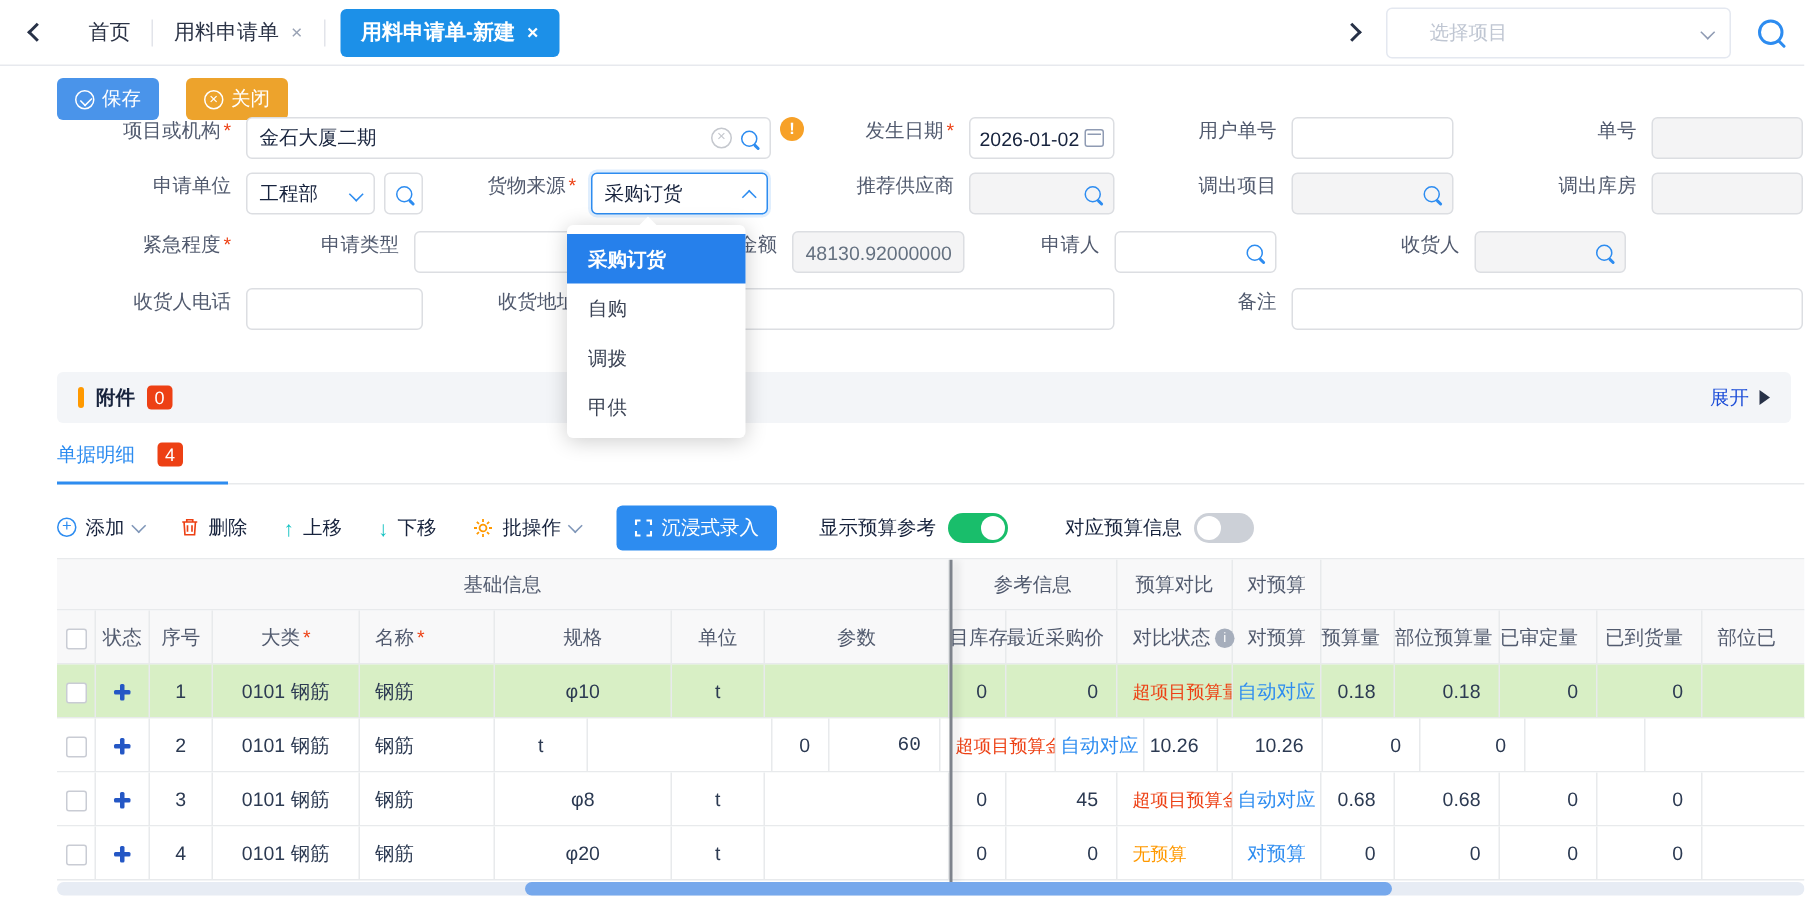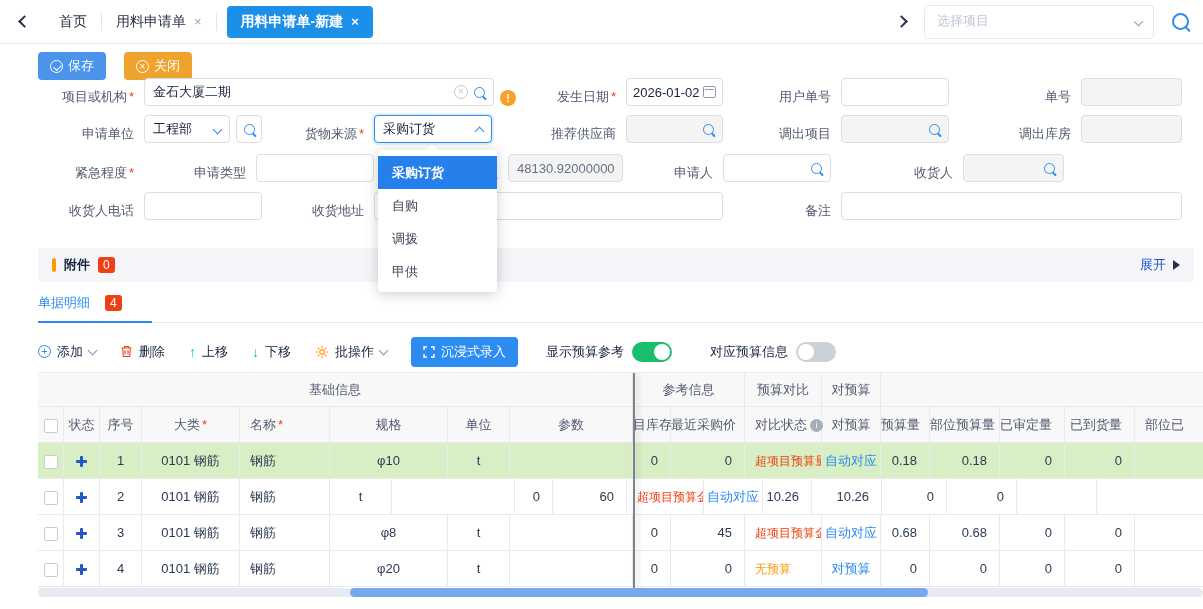--- a/index.html
+++ b/index.html
@@ -9,21 +9,21 @@
   
   #tabbar{height:44px;display:flex;align-items:center;padding:0 10px 0 20px;border-bottom:1px solid #e7e9ee;box-sizing:border-box;}
   .tab{font-size:14px;color:#2b3346;padding:0 14px;display:flex;gap:8px;align-items:center;height:32px;cursor:pointer;white-space:nowrap;}
   .tab.active{background:#1c90e8;color:#fff;border-radius:4px;font-weight:bold;margin-left:10px;justify-content:flex-end;}
   .tdiv{width:1px;height:18px;background:#e2e4ea;}
   .tclose{font-size:13px;color:#9aa3b5;line-height:1;}
   .tclose::before{content:"×";}
   .tab.active .tclose{color:#fff;}
   .tb-right{margin-left:auto;display:flex;align-items:center;gap:18px;padding-right:4px;}
   .proj-wrap{position:relative;}
-  .proj-wrap input{width:230px;height:34px;border:1px solid #e4e8f0;border-radius:4px;padding:0 30px 0 12px;font-size:13px;color:#333;outline:none;box-sizing:border-box;font-family:Liberation Mono, monospace;}
+  .proj-wrap input{width:230px;height:34px;border:1px solid #e4e8f0;border-radius:4px;padding:0 30px 0 28px;font-size:13px;color:#333;outline:none;box-sizing:border-box;font-family:Liberation Serif, serif;}
   .proj-wrap input::placeholder{color:#bfc6d2;}
   .proj-wrap .chev{position:absolute;right:12px;top:13px;}
   
   .chev{display:inline-block;width:7px;height:7px;border-right:1.8px solid #2d8cf0;border-bottom:1.8px solid #2d8cf0;box-sizing:border-box;}
   .chev.down{transform:rotate(45deg);}
   .chev.up{transform:rotate(-135deg);margin-top:4px;}
   .chev.left{transform:rotate(135deg);}
   .chev.right{transform:rotate(-45deg);}
   .chev.dark{border-color:#273147;border-width:2.2px;width:9px;height:9px;}
   .chev.lite{border-color:#8f9bb3;width:7px;height:7px;}
@@ -35,21 +35,21 @@
   
   #actionbar{position:absolute;top:52px;left:38px;display:flex;gap:18px;}
   .abtn{height:28px;border-radius:4px;color:#fff;display:flex;align-items:center;gap:5px;padding:0 12px;font-size:13px;cursor:pointer;}
   .abtn.save{background:#4a94ea;}
   .abtn.closeb{background:#eda32c;}
   .ic-ok{width:13px;height:13px;border:1px solid #fff;border-radius:50%;position:relative;display:inline-block;box-sizing:border-box;}
   .ic-ok::before{content:"";position:absolute;left:3.5px;top:2px;width:3.5px;height:6px;border-right:1.4px solid #fff;border-bottom:1.4px solid #fff;transform:rotate(45deg);}
   .ic-x{width:13px;height:13px;border:1px solid #fff;border-radius:50%;position:relative;display:inline-block;box-sizing:border-box;text-align:center;}
   .ic-x::before{content:"×";position:absolute;left:0;right:0;top:0;font-size:10px;line-height:11px;}
   
-  .fr{position:absolute;left:34px;width:1148px;height:28px;display:flex;align-items:flex-end;}
+  .fr{position:absolute;left:54px;width:1148px;height:28px;display:flex;align-items:flex-start;}
   .fl{font-size:13px;color:#515a6e;text-align:right;padding-right:10px;box-sizing:border-box;flex:none;white-space:nowrap;overflow:hidden;}
   .star::before{content:"*";color:#ed4014;margin-left:2px;}
   .ip{height:28px;box-sizing:border-box;border:1px solid #dcdee2;border-radius:4px;background:#fff;display:flex;align-items:center;padding:0 8px;flex:none;overflow:hidden;}
   .ip .val{flex:1;font-size:13px;color:#17233d;white-space:nowrap;overflow:hidden;}
   .ip.dis{background:#f4f4f5;}
   .ip.dis .val{color:#657180;}
   .ip.focus{border-color:#2d8cf0;box-shadow:0 0 0 2px rgba(45,140,240,.15);}
   .lensbox{width:26px;height:28px;border:1px solid #dcdee2;border-radius:4px;display:flex;align-items:center;justify-content:center;box-sizing:border-box;flex:none;cursor:pointer;}
   .clr{display:inline-block;width:14px;height:14px;line-height:12px;border:1px solid #c5c8ce;border-radius:50%;color:#c5c8ce;font-size:10px;text-align:center;box-sizing:border-box;flex:none;margin-right:6px;}
   .clr::before{content:"×";}
@@ -359,21 +359,21 @@
     </div>
     <div class="trow">
       <div class="tc" style="width: 26px;"><span class="cbx"></span></div>
       <div class="tc" style="width: 36px;"><span class="plus"></span></div>
       <div class="tc" style="width: 42px;">2</div>
       <div class="tc" style="width: 98px;">0101 钢筋</div>
       <div class="tc al-l" style="width: 90px;">钢筋</div>
       <div class="tc" style="width: 62px;">t</div>
       <div class="tc" style="width: 123px;"></div>
       <div class="tc al-r" style="width: 38px;">0</div>
-      <div class="tc al-r" style="width: 74px;">60</div>
+      <div class="tc al-r" style="width: 74px; font-family: Liberation Mono, monospace;">60</div>
       <div class="tc al-l" style="width: 77px;"><span style="color: rgb(237, 64, 20); font-size: 12px;">超项目预算金额</span></div>
       <div class="tc" style="width: 59px;"><span class="lnk">自动对应</span></div>
       <div class="tc al-r" style="width: 49px;">10.26</div>
       <div class="tc al-r" style="width: 70px;">10.26</div>
       <div class="tc al-r" style="width: 65px;">0</div>
       <div class="tc al-r" style="width: 70px;">0</div>
       <div class="tc al-l" style="width: 80px;"></div>
     </div>
     <div class="trow">
       <div class="tc" style="width: 26px;"><span class="cbx"></span></div>

